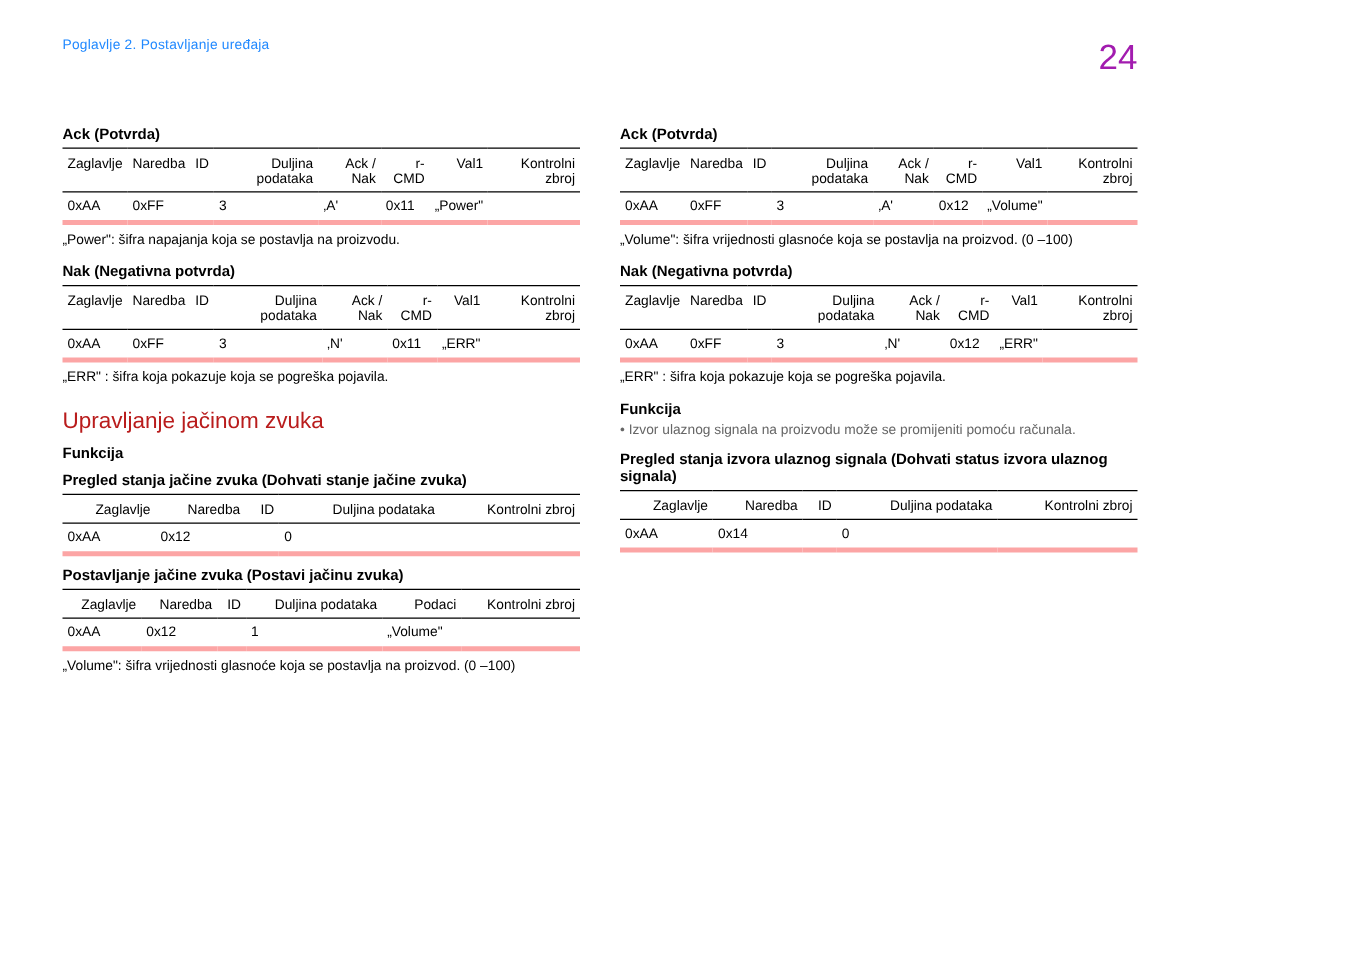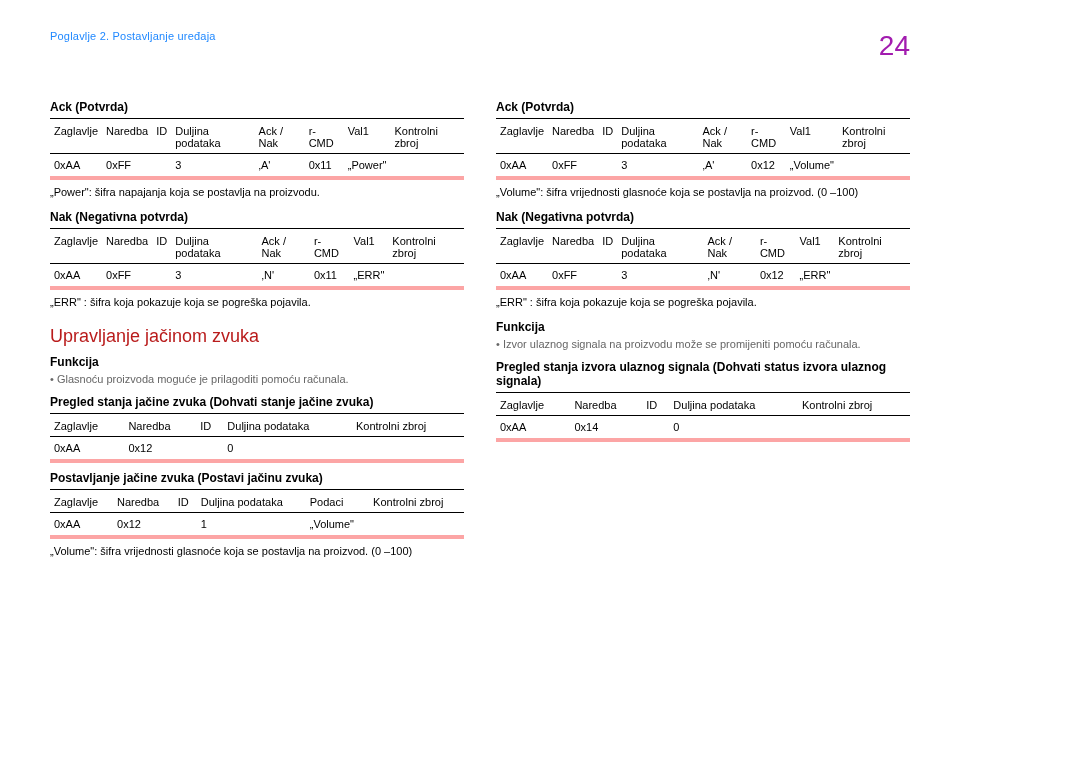--- a/index.html
+++ b/index.html
@@ -5,21 +5,21 @@
 body { font-family: Arial, sans-serif; background:#fff; margin:0; padding:0; color:#000; font-size:11px; }
 .page { width:960px; height:763px; position:relative; padding:30px 50px 20px 50px; box-sizing:border-box; }
 .header-row { display:flex; justify-content:space-between; align-items:flex-start; margin-bottom:30px; }
 .chapter { color:#2189ff; font-size:11px; letter-spacing:0.2px; }
 .pagenum { color:#a21caf; font-size:28px; font-weight:300; }
 .columns { display:flex; gap:32px; }
 .col { flex:1; }
 .sub { font-weight:bold; font-size:12px; margin:8px 0 4px 0; }
 .section { color:#b91c1c; font-size:18px; margin:18px 0 6px 0; }
 table { border-collapse:collapse; width:100%; font-size:11px; margin:4px 0 6px 0; }
-th { font-weight:normal; text-align:left; padding:6px 4px 4px 4px; border-bottom:1px solid #000; vertical-align:top; }
+th { font-weight:normal; text-align:right; padding:6px 4px 4px 4px; border-bottom:1px solid #000; vertical-align:top; }
 td { padding:5px 4px; border-bottom:4px solid #fca5a5; }
 tr.top th { border-top:1px solid #000; }
 .note { font-size:11px; margin:4px 0 12px 0; }
 .bullet { font-size:11px; margin:2px 0 10px 0; color:#666; }
 .bullet::before { content:"• "; color:#666; }
 </style>
 </head>
 <body>
 
 <div class="page">
@@ -80,21 +80,20 @@
           <td>0x11</td>
           <td>„ERR"</td>
           <td></td>
         </tr>
       </tbody>
         </table>
       <div class="note">„ERR" : šifra koja pokazuje koja se pogreška pojavila.</div>
 
       <div class="section">Upravljanje jačinom zvuka</div>
       <div class="sub">Funkcija</div>
-      <div class="bullet">Glasnoću proizvoda moguće je prilagoditi pomoću računala.</div>
 
       <div class="sub">Pregled stanja jačine zvuka (Dohvati stanje jačine zvuka)</div>
       <table>
         <tbody>
             <tr class="top">
           <th>Zaglavlje</th>
           <th>Naredba</th>
           <th>ID</th>
           <th>Duljina podataka</th>
           <th>Kontrolni zbroj</th>

